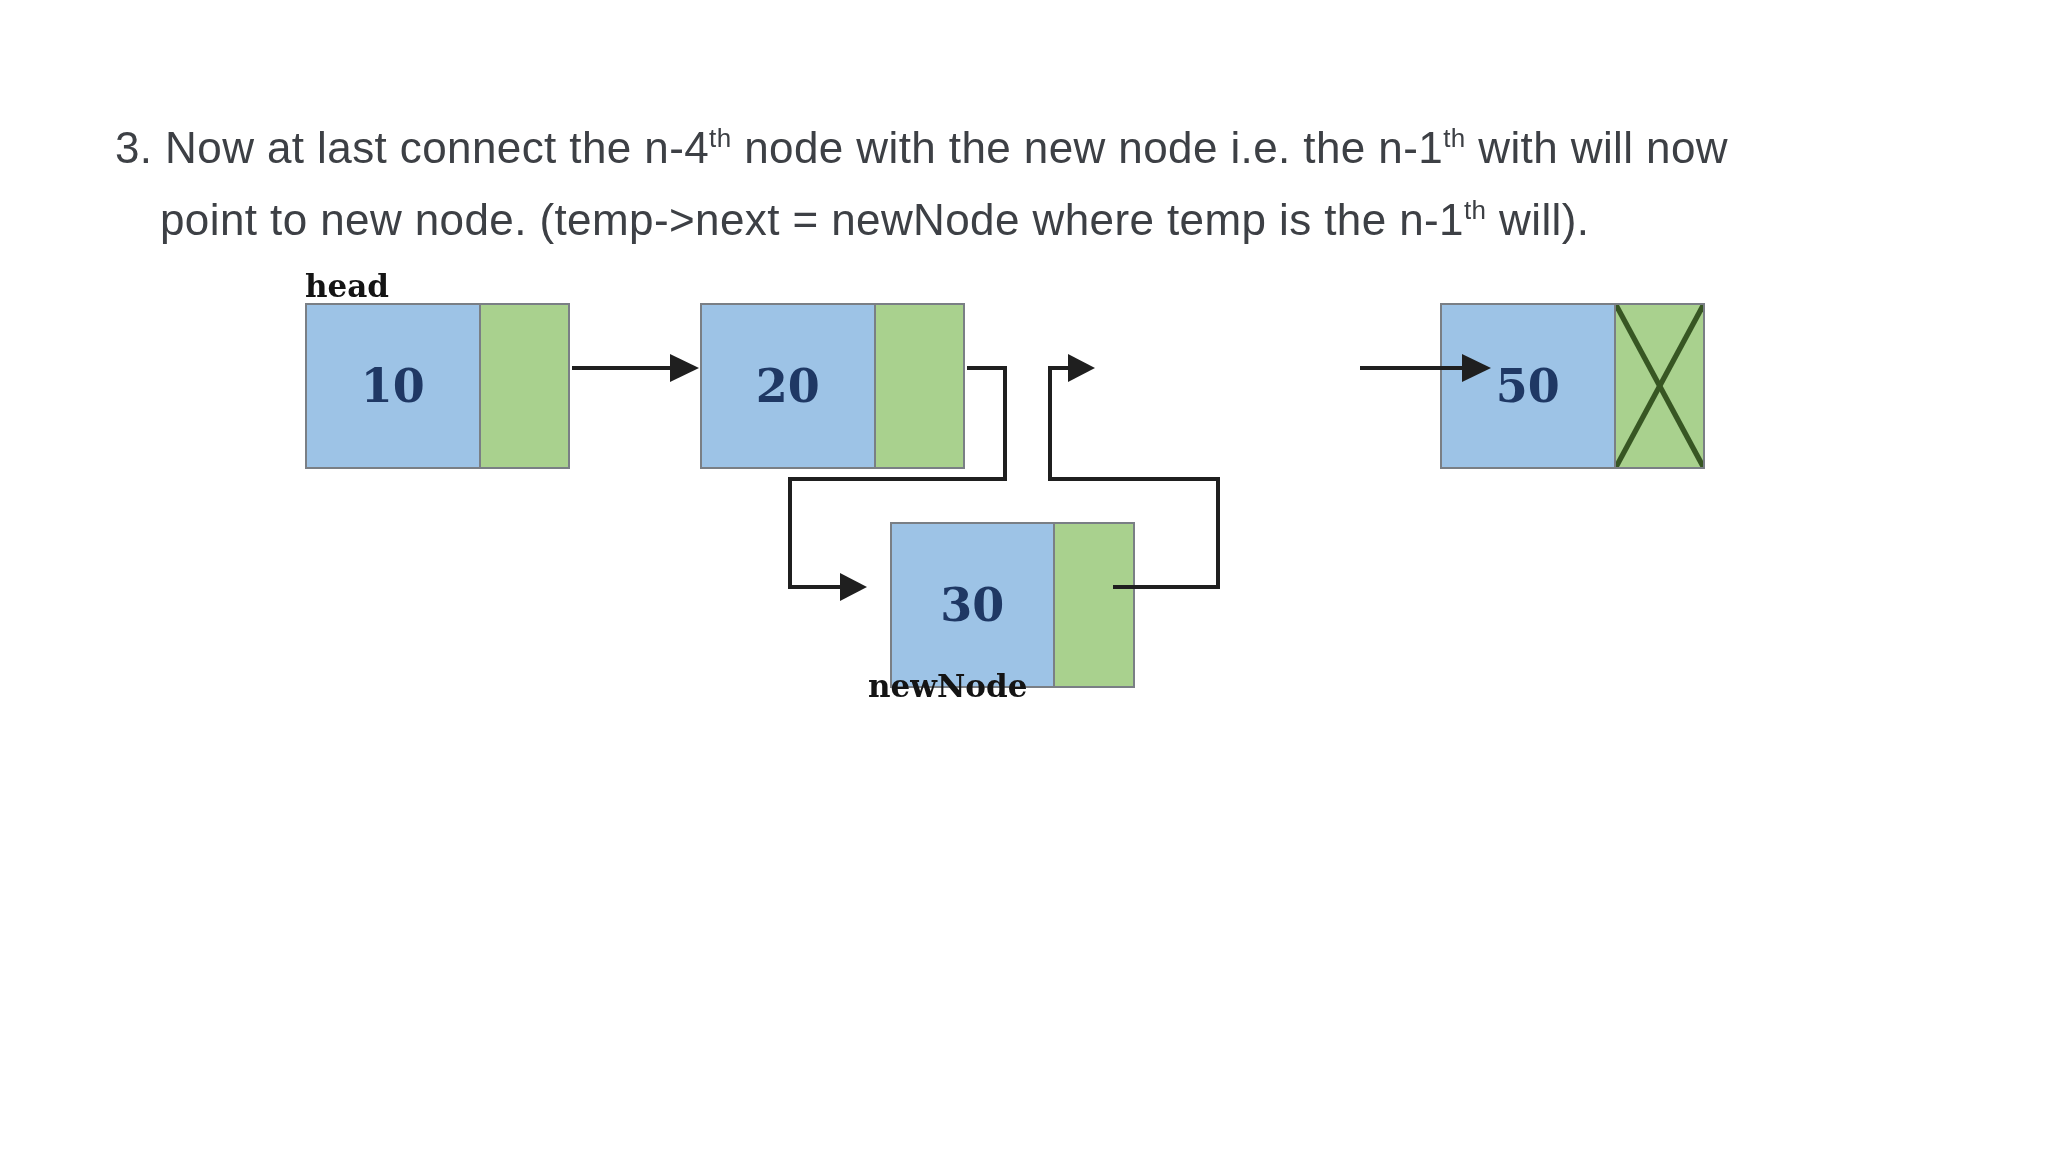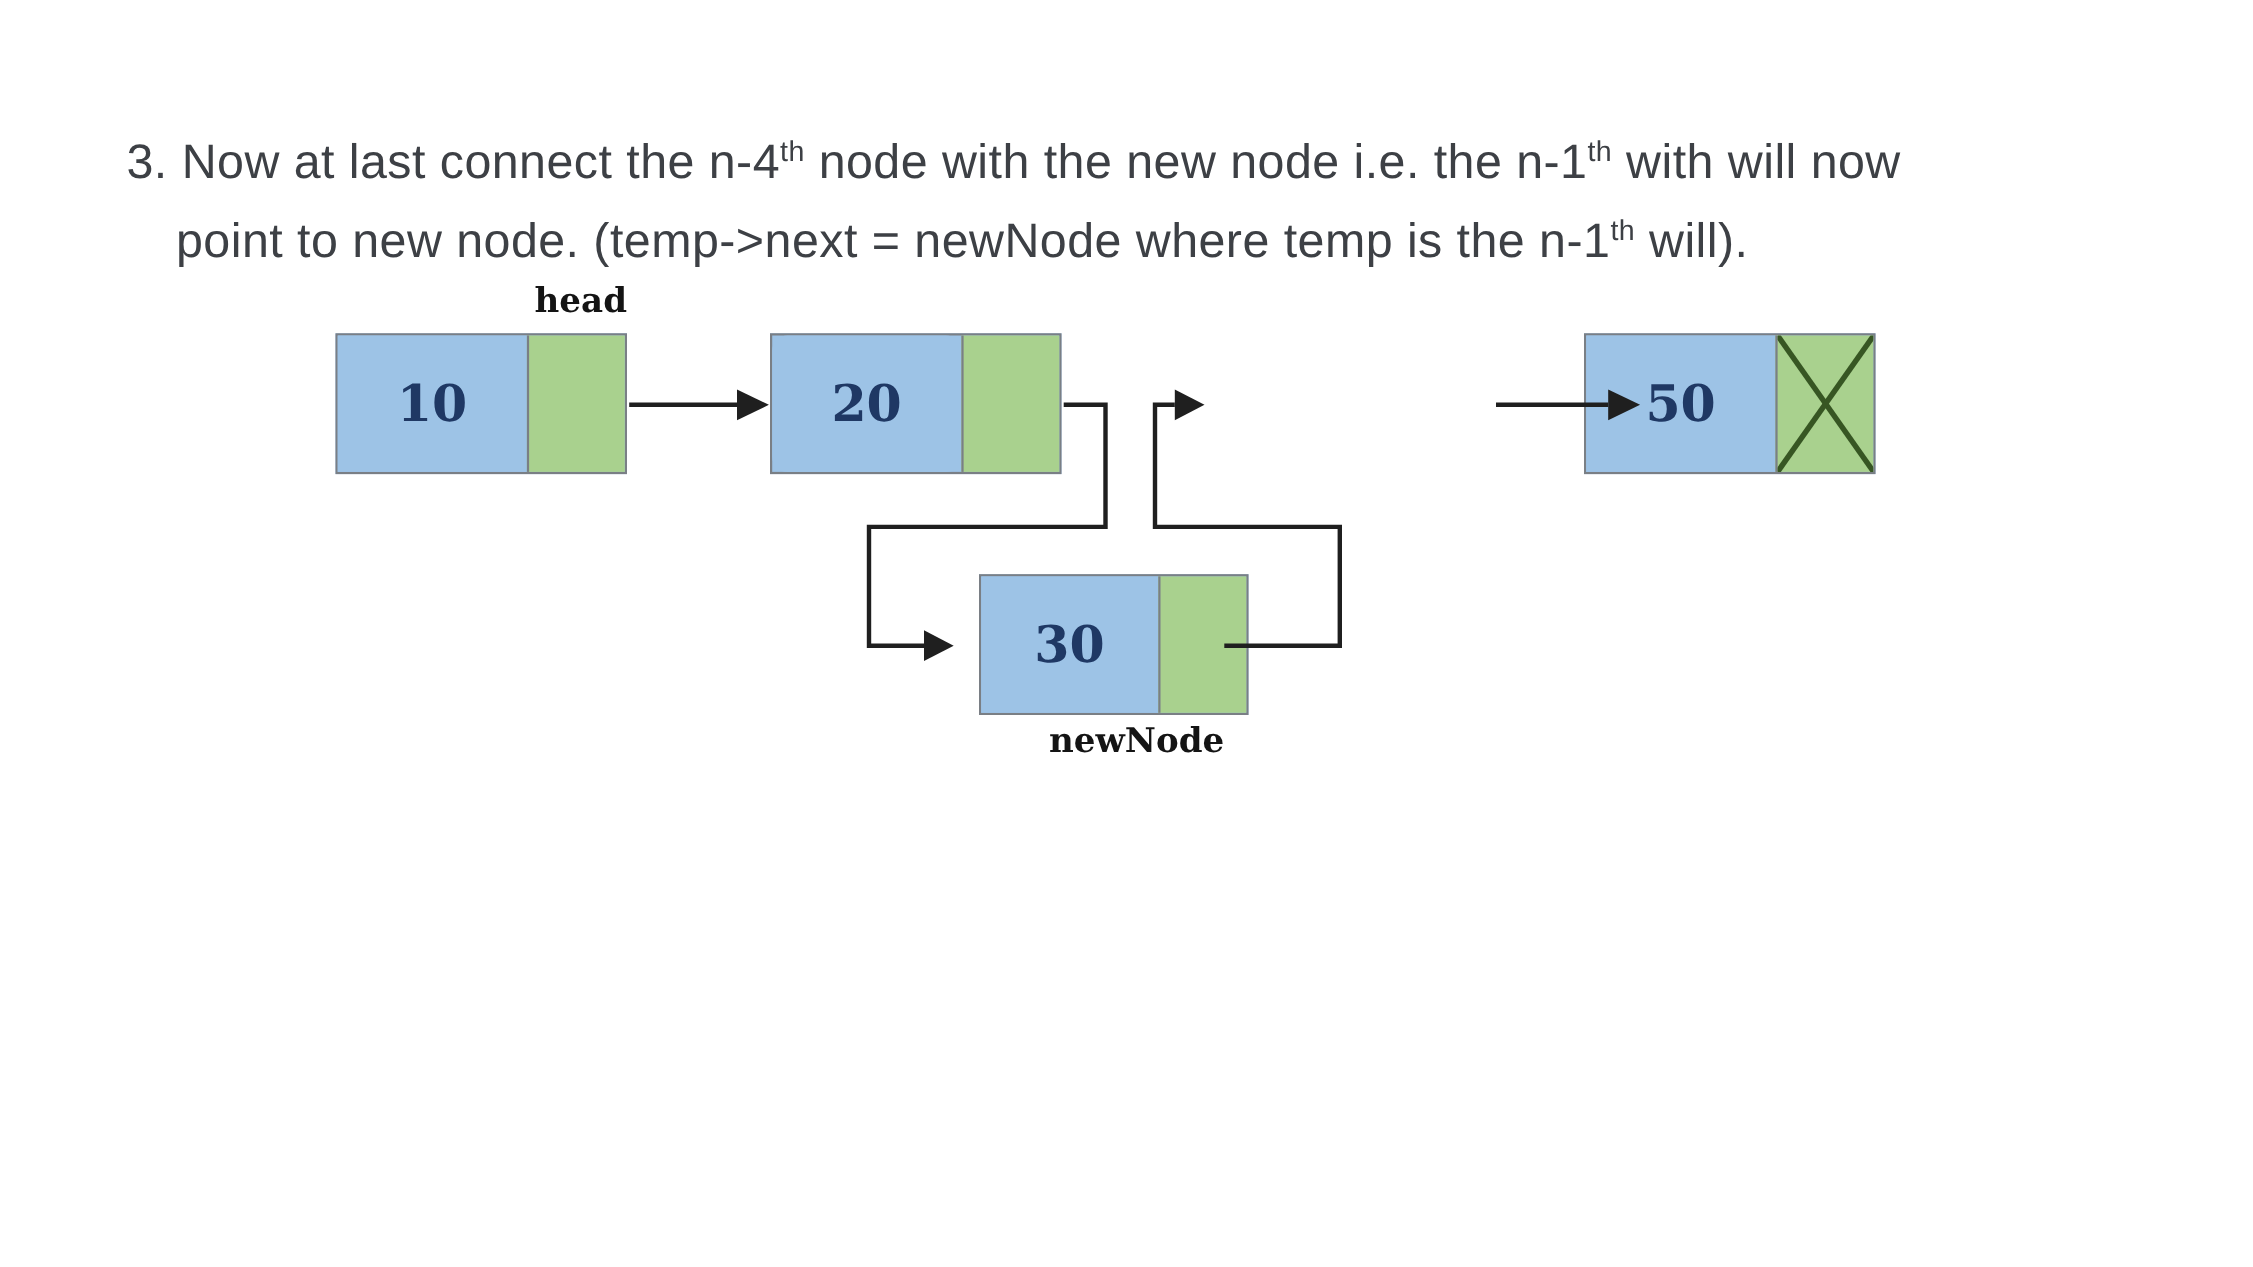--- a/index.html
+++ b/index.html
@@ -40,21 +40,21 @@
   .instruction sup {
     font-size: 26px;
     vertical-align: super;
     line-height: 0;
     margin-top: 32px;
   }
 
   
   .llnode {
     position: absolute;
-    height: 128px;
+    height: 166px;
     display: flex;
     box-sizing: border-box;
     border: 2px solid var(--node-border);
     background: var(--data-fill);
   }
   .cell-data {
     display: flex;
     align-items: center;
     justify-content: center;
     background: var(--data-fill);
@@ -71,21 +71,22 @@
     font-size: 46px;
     font-weight: 600;
     color: var(--value-text);
   }
   .node-label {
     position: absolute;
     font-family: "DejaVu Serif", "Liberation Serif", serif;
     font-weight: bold;
     font-size: 31px;
     color: var(--label-text);
-    text-align: right;
+    text-align: left;
+    margin-top: 12px;
   }
   .null-cross-svg { position: absolute; inset: 0; width: 100%; height: 100%; }
 
   
   .wires {
     position: absolute;
     left: 0; top: 0;
     width: 2048px;
     height: 1152px;
     pointer-events: none;

